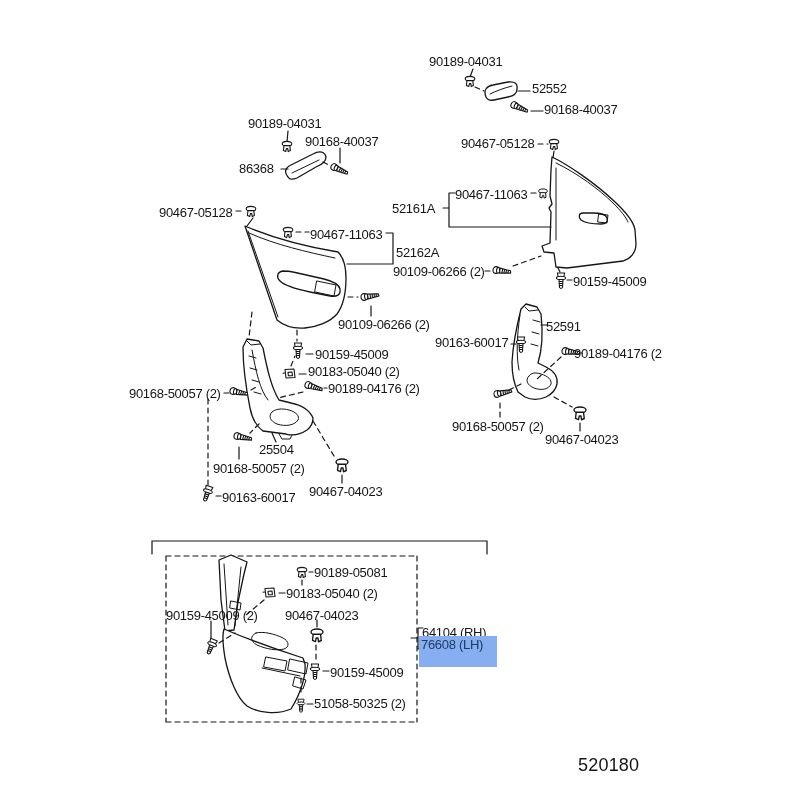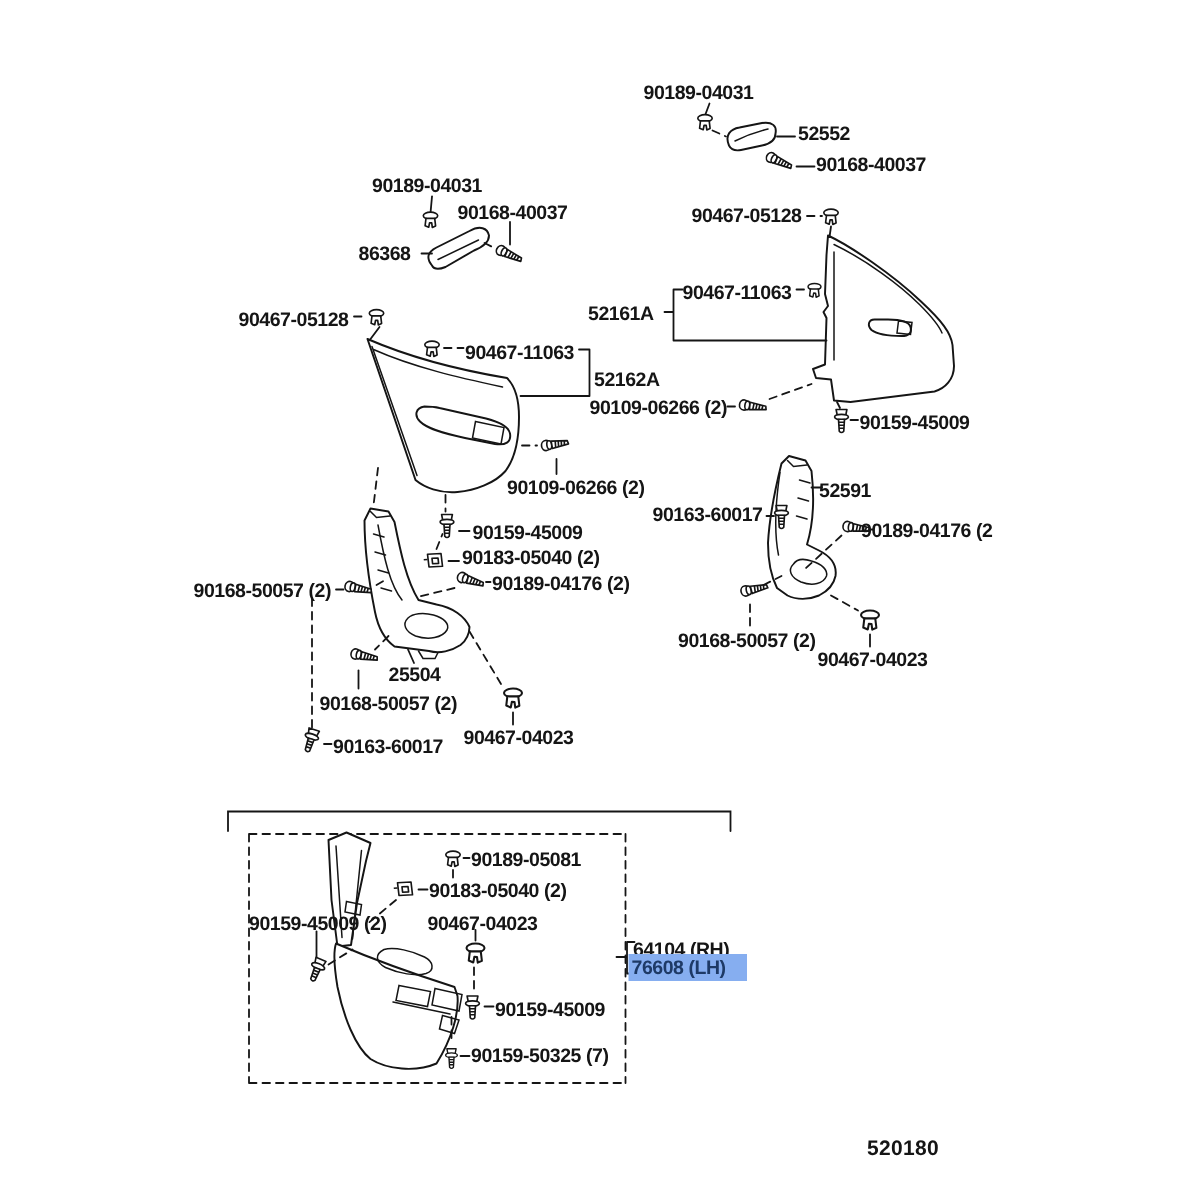--- a/index.html
+++ b/index.html
@@ -4,25 +4,25 @@
 <style>
   html,body{margin:0;padding:0;background:#fff}
   .stage{position:relative;width:800px;height:800px;background:var(--bg,#fff);
          font-family:"Liberation Sans",sans-serif;overflow:hidden}
   svg{position:absolute;left:0;top:0}
   .ln{stroke:var(--ink,#151515);stroke-width:1.2;fill:none;stroke-linecap:round}
   .dash{stroke:var(--ink,#151515);stroke-width:1.2;fill:none;stroke-dasharray:5 4;stroke-linecap:round}
   .part{stroke:var(--ink,#151515);stroke-width:1.3;fill:#fff;stroke-linejoin:round}
   .detail{stroke:var(--ink,#151515);stroke-width:1;fill:none;stroke-linecap:round}
   .icon{stroke:var(--ink,#151515);stroke-width:1.1;fill:#fff;stroke-linejoin:round}
-  .lbl{position:absolute;font-weight:700;font-size:13px;line-height:15px;
+  .lbl{position:absolute;font-weight:400;font-size:13px;line-height:15px;
        letter-spacing:-0.3px;color:var(--ink,#151515);white-space:nowrap}
   .hl{background:var(--highlight-bg,#86aef0);color:var(--highlight-text,#1e3a66);
-      padding:1px 14px 2px 2px}
-  .code{font-size:14px;letter-spacing:0.2px}
+      padding:1px 14px 15px 2px}
+  .code{font-size:18px;letter-spacing:0.2px}
 </style>
 </head>
 <body>
 
 <div class="stage">
 
 <svg width="800" height="800" viewBox="0 0 800 800">
   <defs>
     <g id="sym-clip">
       <ellipse cx="0" cy="-3.2" rx="4.8" ry="2.4"></ellipse>
@@ -234,17 +234,17 @@
 <div class="lbl" style="left:452px;top:419px">90168-50057 (2)</div>
 <div class="lbl" style="left:545px;top:432px">90467-04023</div>
 
 <div class="lbl" style="left:314px;top:565px">90189-05081</div>
 <div class="lbl" style="left:286px;top:586px">90183-05040 (2)</div>
 <div class="lbl" style="left:166px;top:608px">90159-45009 (2)</div>
 <div class="lbl" style="left:285px;top:608px">90467-04023</div>
 <div class="lbl" style="left:422px;top:625px">64104 (RH)</div>
 <div class="lbl hl" style="left:419px;top:636px">76608 (LH)</div>
 <div class="lbl" style="left:330px;top:665px">90159-45009</div>
-<div class="lbl" style="left:314px;top:696px">90159-50325 (7)</div>
+<div class="lbl" style="left:314px;top:696px">51058-50325 (2)</div>
 
 <div class="lbl code" style="left:578px;top:758px">520180</div>
 
 </div>
 
 </body></html>

